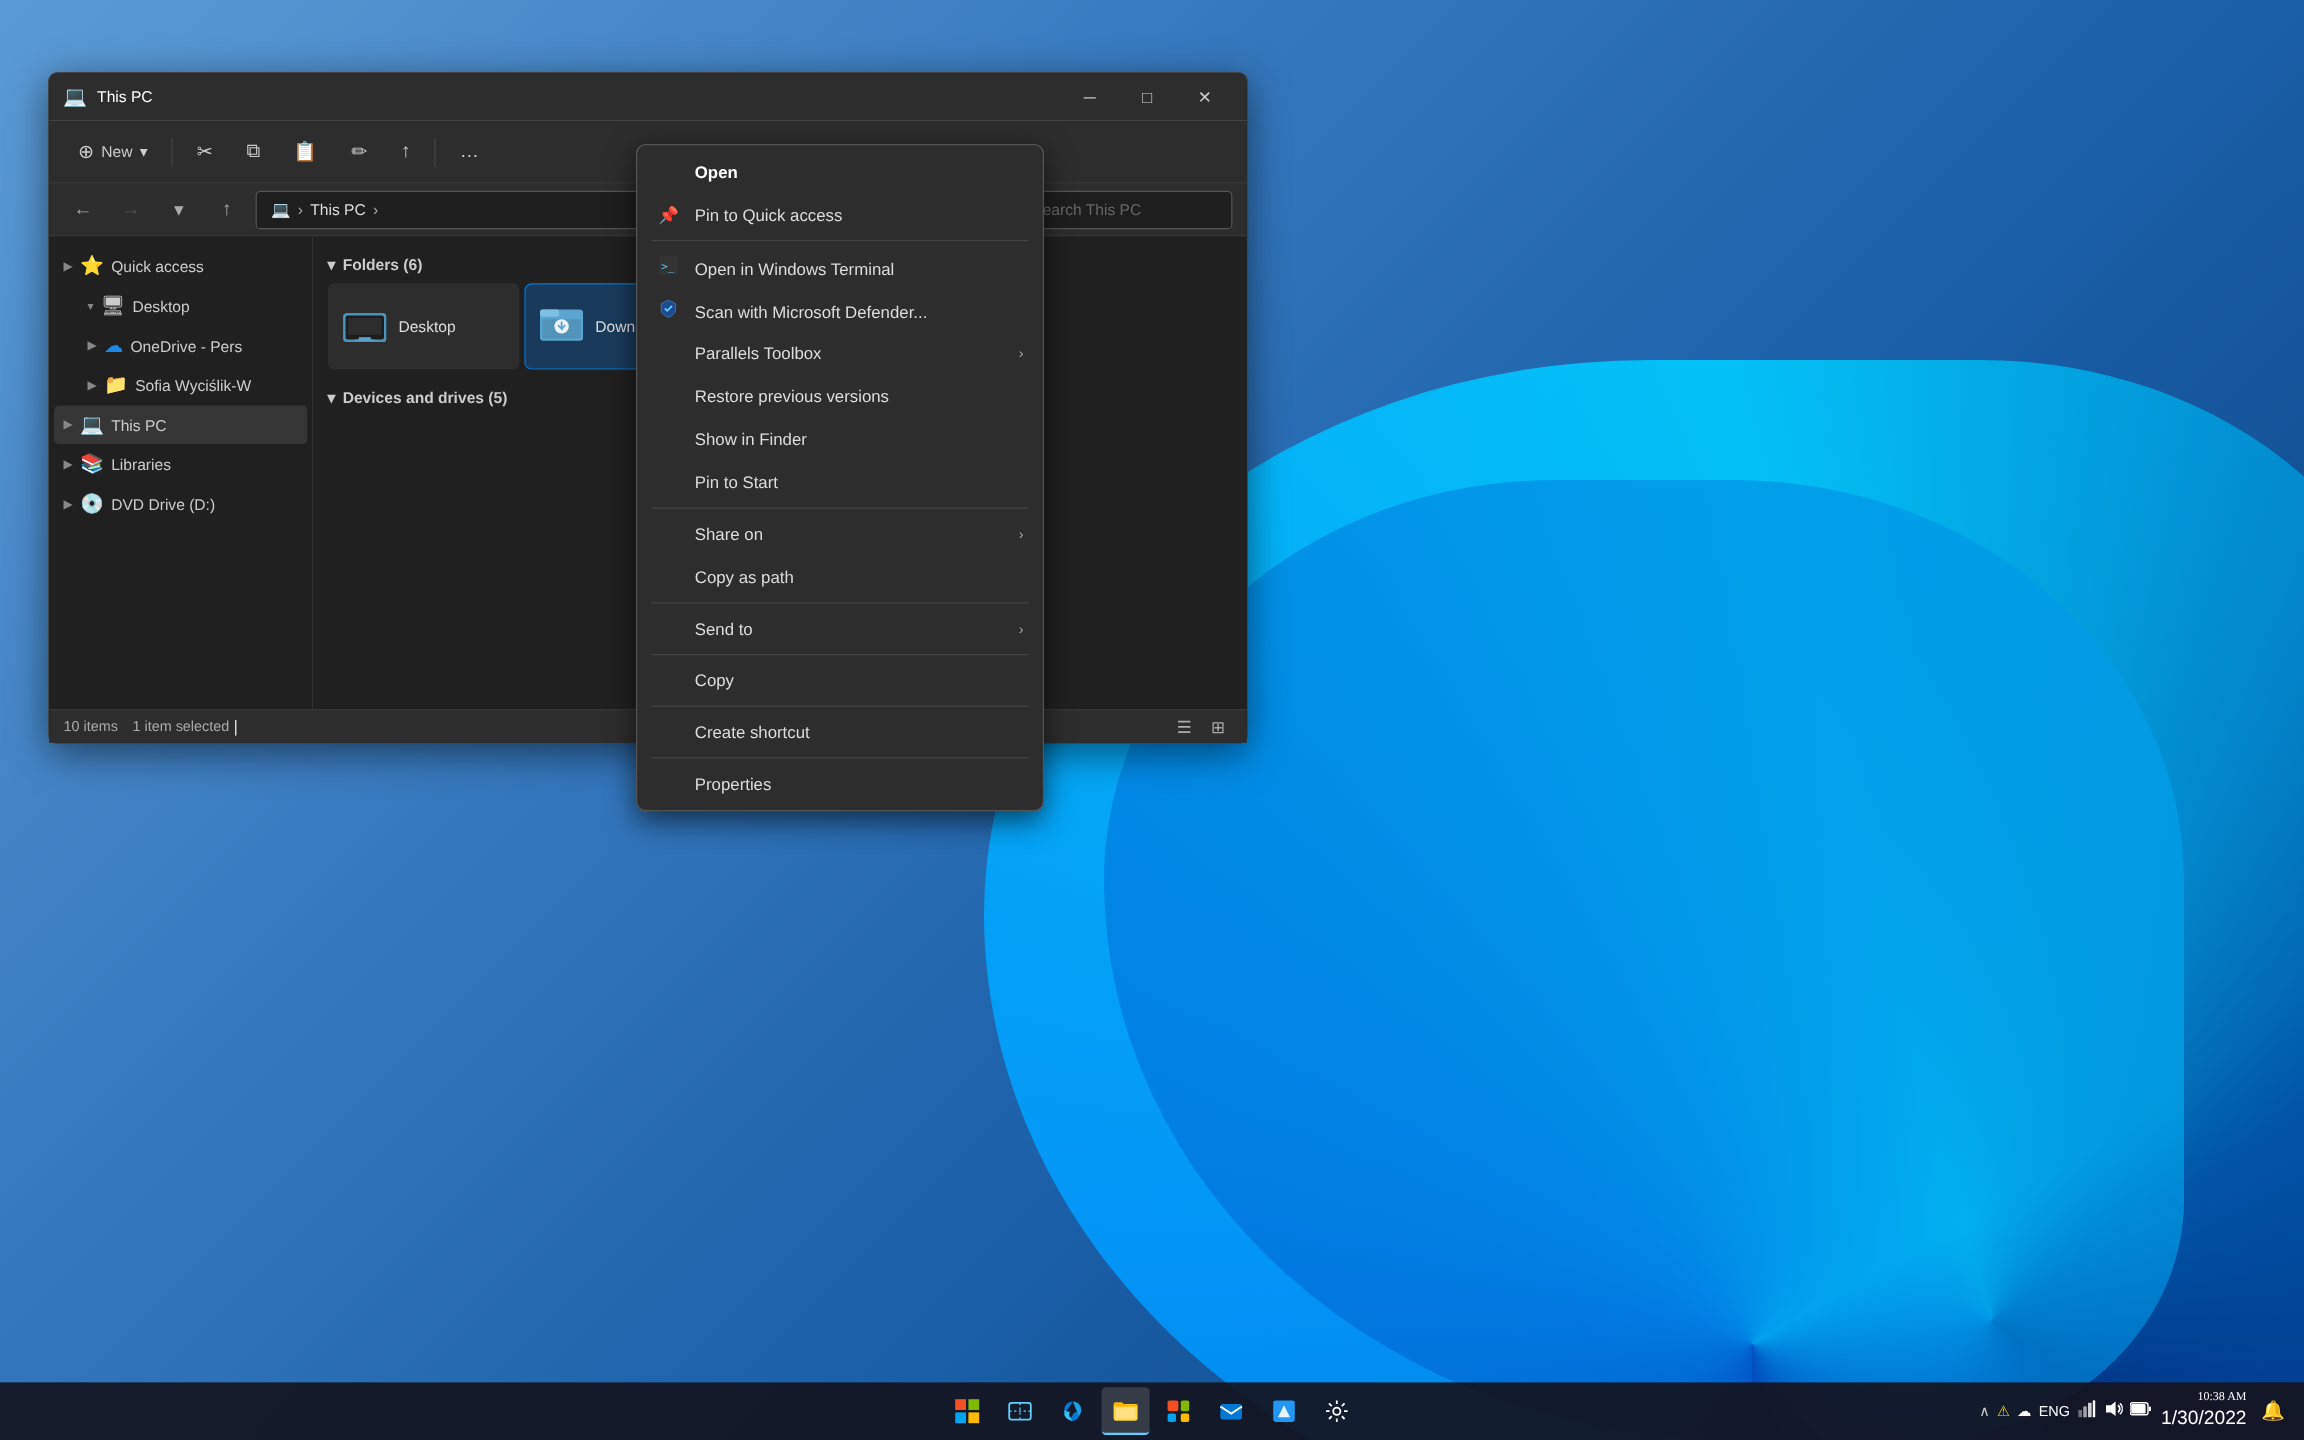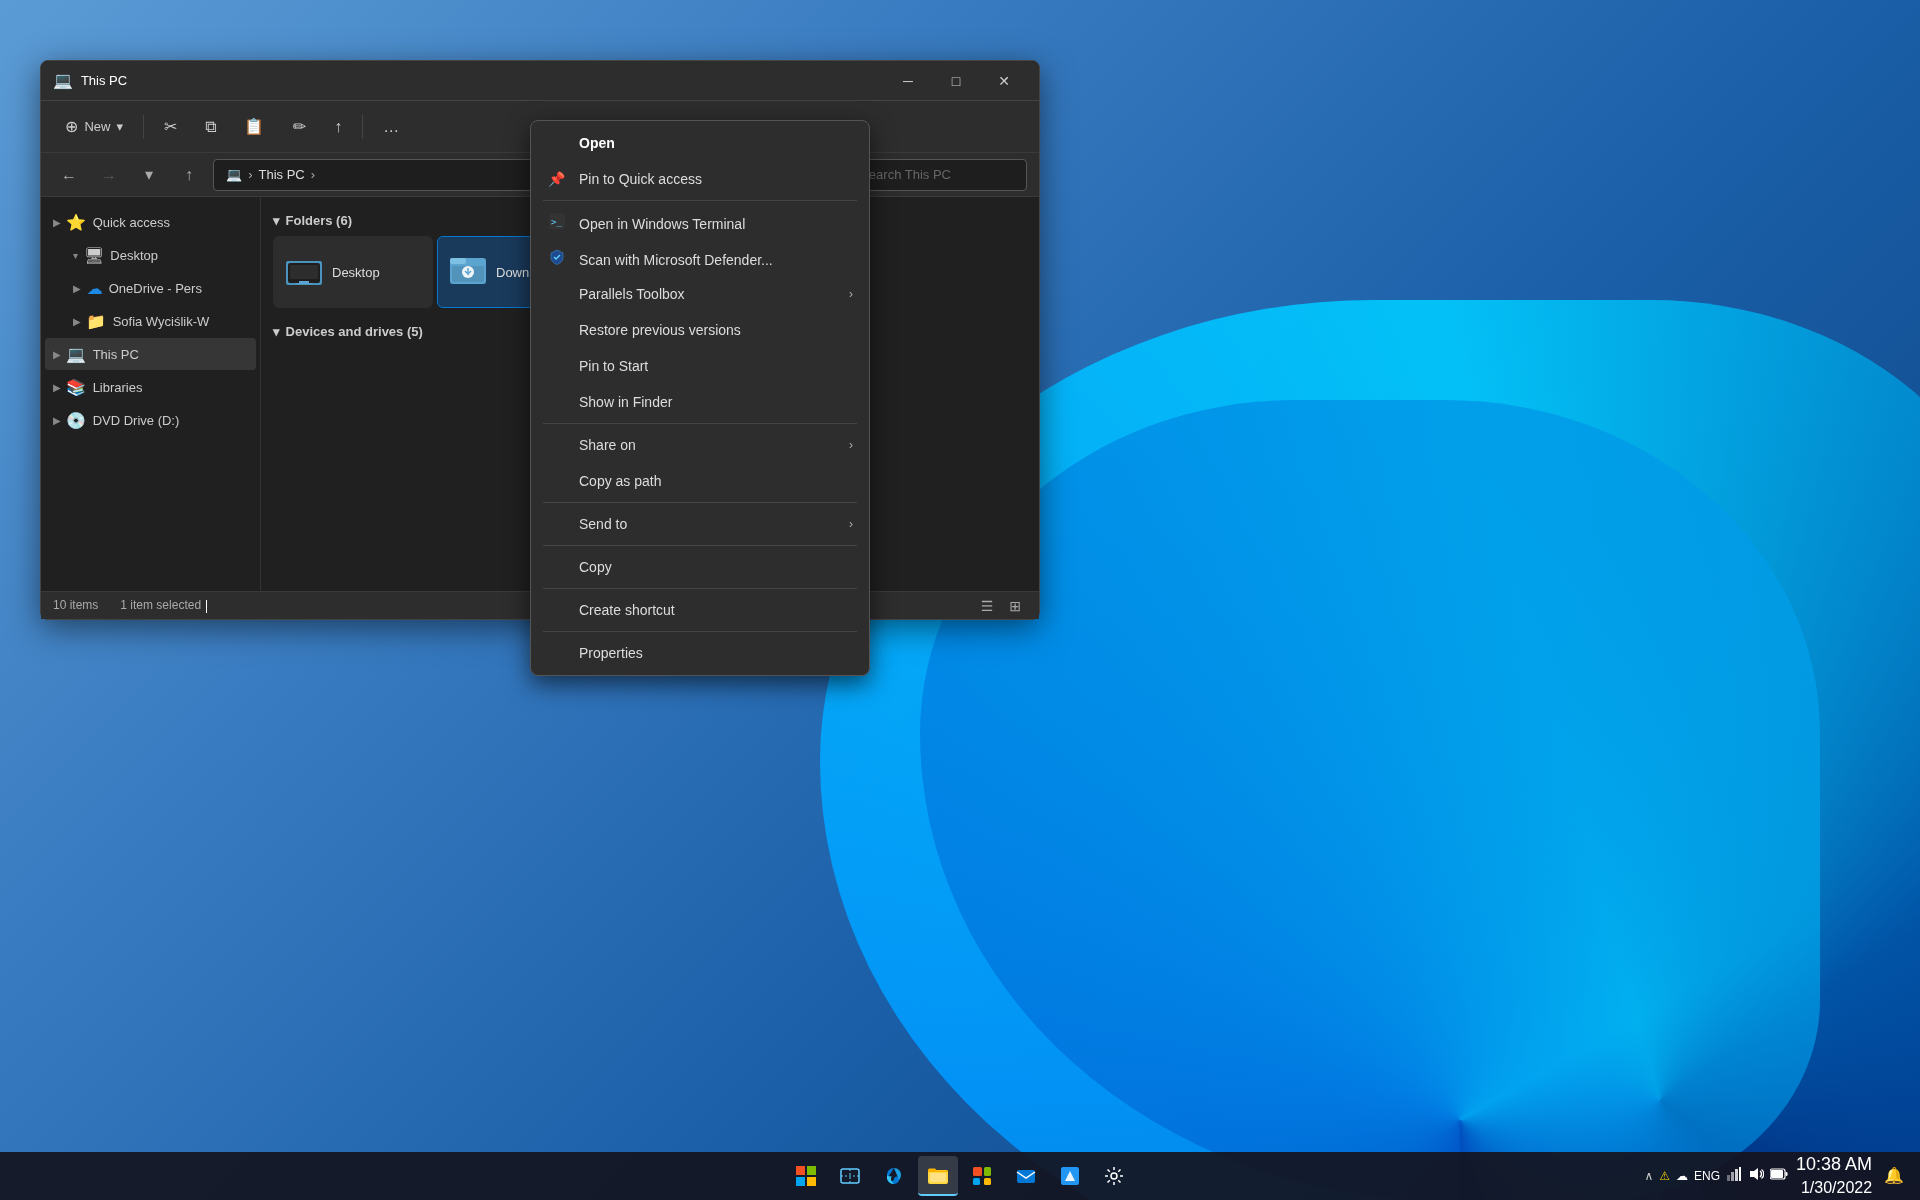--- a/index.html
+++ b/index.html
@@ -81,21 +81,21 @@
       border-radius: 4px;
       cursor: pointer;
       font-size: 20px;
     }
     .taskbar-icon.active {
       background: rgba(255,255,255,0.15);
       border-bottom: 2px solid #60cdff;
     }
     .system-tray { display: flex; align-items: center; gap: 6px; }
     .time-display { text-align: right; line-height: 1.4; }
-    .time-display .time { font-size: 18px; font-weight: 400; }
+    .time-display .time { font-size: 10px; font-weight: 400; font-family: Liberation Serif, serif; }
     .time-display .date { font-size: 16px; }
 
     
     .window {
       position: absolute;
       top: 60px;
       left: 40px;
       width: 1000px;
       height: 560px;
       background: #202020;
@@ -297,21 +297,21 @@
       background: #2d2d2d;
       border-top: 1px solid #3a3a3a;
       display: flex;
       align-items: center;
       padding: 0 12px;
       gap: 12px;
       color: #aaa;
       font-size: 12px;
       justify-content: space-between;
     }
-    .status-left { display: flex; gap: 22px; align-items: flex-start; }
+    .status-left { display: flex; gap: 12px; align-items: flex-start; }
     .status-right { display: flex; gap: 4px; }
     .view-btn {
       width: 24px;
       height: 22px;
       display: flex;
       align-items: center;
       justify-content: center;
       border-radius: 3px;
       cursor: pointer;
       color: #aaa;
@@ -592,27 +592,27 @@
   </div>
   <div class="ctx-item">
     <div class="ctx-item-left">
       <span class="ctx-icon"></span>
       <span>Restore previous versions</span>
     </div>
   </div>
   <div class="ctx-item">
     <div class="ctx-item-left">
       <span class="ctx-icon"></span>
+      <span>Show in Finder</span>
+    </div>
+  </div>
+  <div class="ctx-item">
+    <div class="ctx-item-left">
+      <span class="ctx-icon"></span>
       <span>Pin to Start</span>
-    </div>
-  </div>
-  <div class="ctx-item">
-    <div class="ctx-item-left">
-      <span class="ctx-icon"></span>
-      <span>Show in Finder</span>
     </div>
   </div>
   <div class="ctx-sep"></div>
   <div class="ctx-item">
     <div class="ctx-item-left">
       <span class="ctx-icon"></span>
       <span>Share on</span>
     </div>
     <span class="ctx-arrow">›</span>
   </div>

